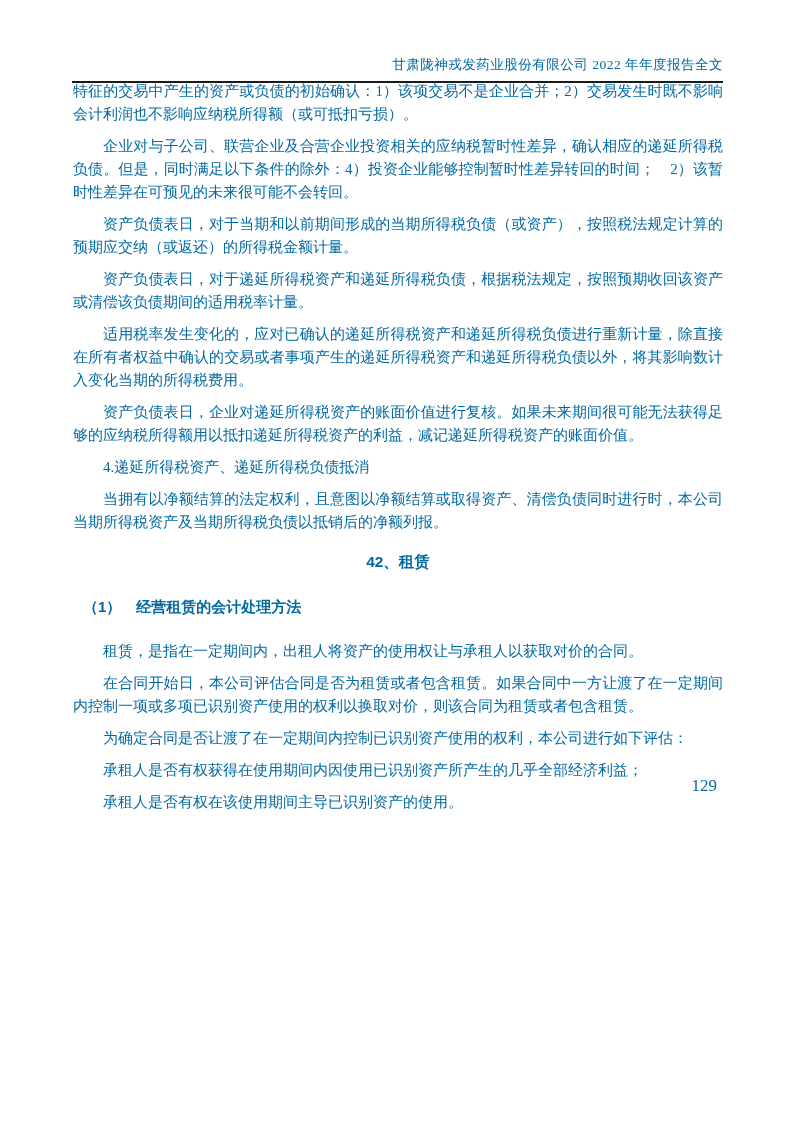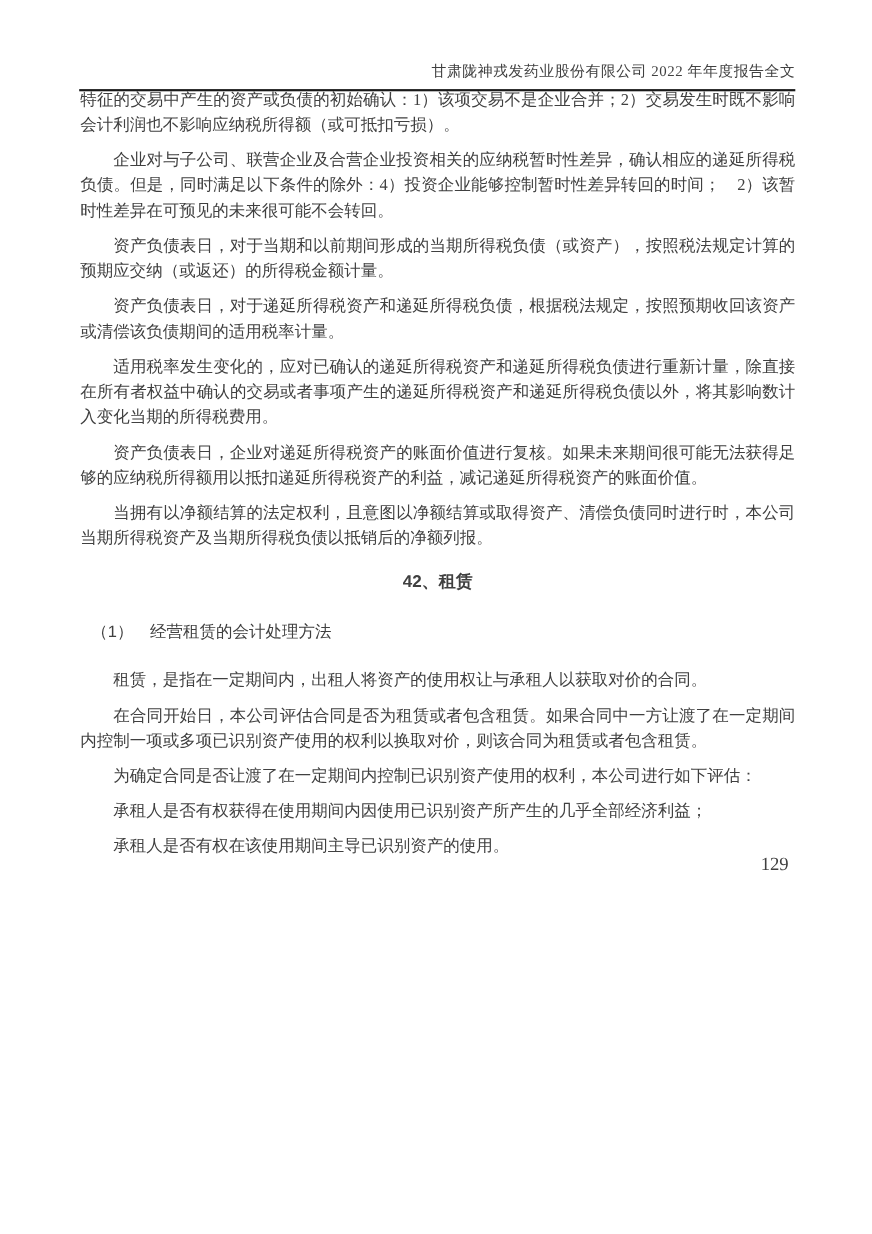--- a/index.html
+++ b/index.html
@@ -1,21 +1,21 @@
 <!DOCTYPE html>
 <html lang="zh"><head>
 <meta charset="utf-8">
 <style>
   html,body { margin:0; padding:0; background:#ffffff; }
   .page {
     position:relative;
     width:793px; height:854px;
     background:#ffffff;
     font-family:"Liberation Serif","DejaVu Serif",serif;
-    color:#404040;
+    color:#0369a1;
     overflow:hidden;
   }
   .header {
     position:absolute;
     top:56px; left:72px; right:70px;
     text-align:right;
     font-size:13.5px;
     letter-spacing:0.5px;
     padding-bottom:7px;
     border-bottom:2px solid #1a1a1a;
@@ -31,21 +31,21 @@
   .content p.indent { text-indent:2em; }
   .sec-heading {
     font-family:Liberation Sans, sans-serif;
     font-weight:bold;
     font-size:15.5px;
     margin:16px 0 22px 0;
     text-align:center;
   }
   .sub-heading {
     font-family:"Liberation Sans","DejaVu Sans",sans-serif;
-    font-weight:normal;
+    font-weight:bold;
     font-size:15px;
     margin:0 0 22px 10px;
     text-align:left;
   }
   .footer {
     position:absolute;
     right:76px; bottom:58px;
     font-size:17px;
   }
 </style>
@@ -58,20 +58,21 @@
     <span>甘肃陇神戎发药业股份有限公司 2022 年年度报告全文</span>
   </div>
 
   <div class="content">
     <p>特征的交易中产生的资产或负债的初始确认：1）该项交易不是企业合并；2）交易发生时既不影响会计利润也不影响应纳税所得额（或可抵扣亏损）。</p>
     <p class="indent">企业对与子公司、联营企业及合营企业投资相关的应纳税暂时性差异，确认相应的递延所得税负债。但是，同时满足以下条件的除外：4）投资企业能够控制暂时性差异转回的时间；　2）该暂时性差异在可预见的未来很可能不会转回。</p>
     <p class="indent">资产负债表日，对于当期和以前期间形成的当期所得税负债（或资产），按照税法规定计算的预期应交纳（或返还）的所得税金额计量。</p>
     <p class="indent">资产负债表日，对于递延所得税资产和递延所得税负债，根据税法规定，按照预期收回该资产或清偿该负债期间的适用税率计量。</p>
     <p class="indent">适用税率发生变化的，应对已确认的递延所得税资产和递延所得税负债进行重新计量，除直接在所有者权益中确认的交易或者事项产生的递延所得税资产和递延所得税负债以外，将其影响数计入变化当期的所得税费用。</p>
     <p class="indent">资产负债表日，企业对递延所得税资产的账面价值进行复核。如果未来期间很可能无法获得足够的应纳税所得额用以抵扣递延所得税资产的利益，减记递延所得税资产的账面价值。</p>
+    <p class="indent">4.递延所得税资产、递延所得税负债抵消</p>
     <p class="indent">当拥有以净额结算的法定权利，且意图以净额结算或取得资产、清偿负债同时进行时，本公司当期所得税资产及当期所得税负债以抵销后的净额列报。</p>
 
     <div class="sec-heading">42、租赁</div>
     <div class="sub-heading">（1）　经营租赁的会计处理方法</div>
 
     <p class="indent">租赁，是指在一定期间内，出租人将资产的使用权让与承租人以获取对价的合同。</p>
     <p class="indent">在合同开始日，本公司评估合同是否为租赁或者包含租赁。如果合同中一方让渡了在一定期间内控制一项或多项已识别资产使用的权利以换取对价，则该合同为租赁或者包含租赁。</p>
     <p class="indent">为确定合同是否让渡了在一定期间内控制已识别资产使用的权利，本公司进行如下评估：</p>
     <p class="indent">承租人是否有权获得在使用期间内因使用已识别资产所产生的几乎全部经济利益；</p>
     <p class="indent">承租人是否有权在该使用期间主导已识别资产的使用。</p>

